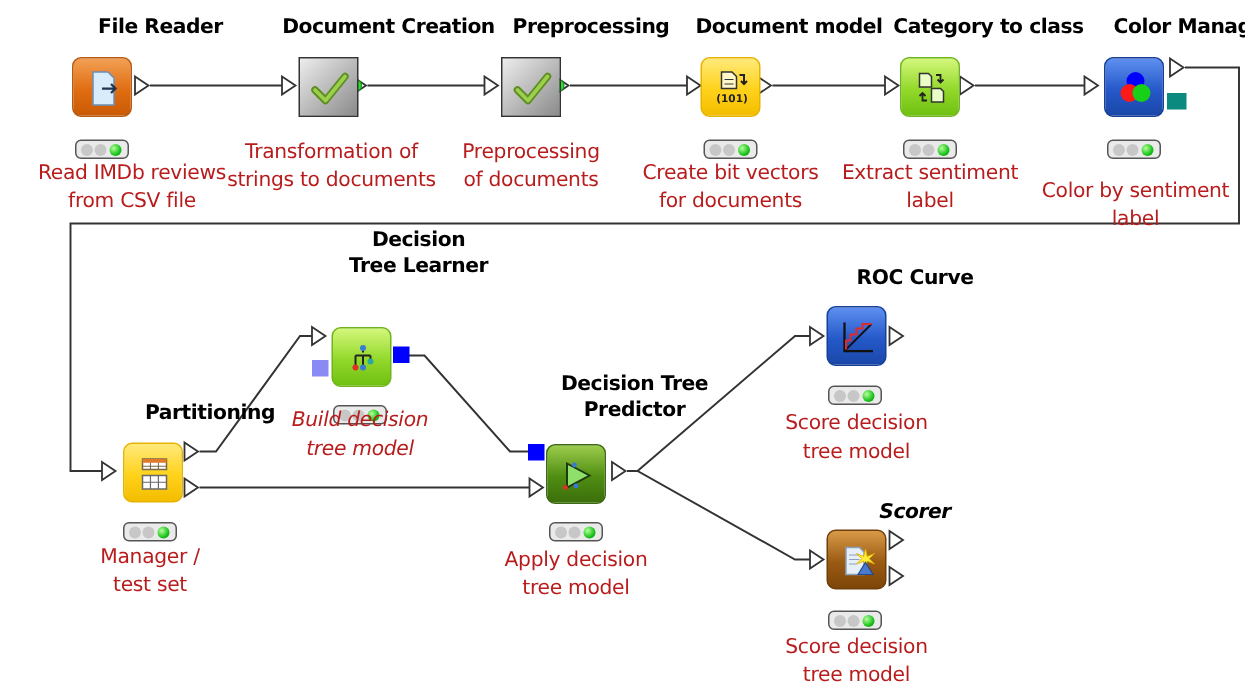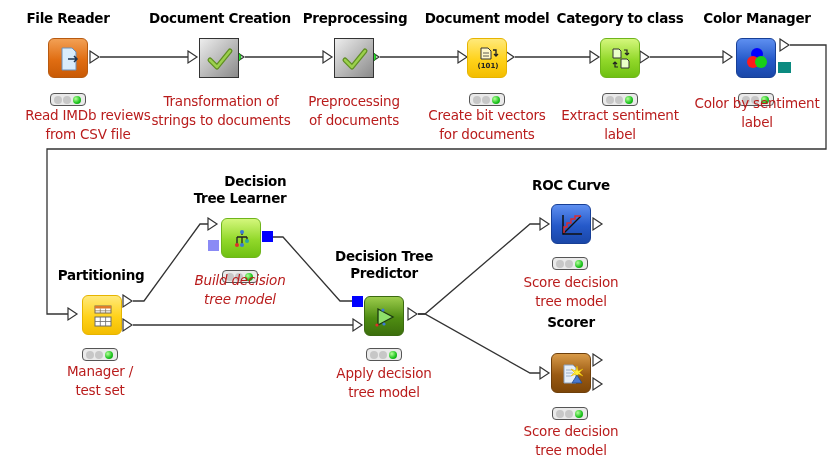--- a/index.html
+++ b/index.html
@@ -1,21 +1,21 @@
 <!DOCTYPE html>
 <html><head>
 <meta charset="utf-8">
 <style>
   html, body { margin: 0; padding: 0; background: #ffffff; }
   body { width: 830px; height: 463px; position: relative; overflow: hidden;
          font-family: "DejaVu Sans", "Liberation Sans", sans-serif; }
   #wires { position: absolute; left: 0; top: 0; width: 830px; height: 463px; }
   .node-title { position: absolute; font-weight: bold; font-size: 13.5px; color: #000;
                 text-align: center; white-space: nowrap; line-height: 17px; letter-spacing: -0.3px;
-                transform: translateX(-50%); }
+                transform: translateX(-50%); margin-left: 39px; }
   .node-desc { position: absolute; font-size: 13.5px; color: #b91c1c; text-align: center;
                white-space: pre; line-height: 19px; transform: translateX(-50%); letter-spacing: -0.2px; }
   .node { position: absolute; width: 40px; height: 40px; border-radius: 6px; box-sizing: border-box; }
   .node .icon { position: absolute; left: 0; top: 0; width: 40px; height: 40px; }
   .traffic { position: absolute; width: 36px; height: 13px; border: 1.5px solid #555;
              border-radius: 4px; box-sizing: border-box; background: #eaeaea; }
   .traffic span { position: absolute; top: 1.5px; width: 8px; height: 8px; border-radius: 50%; background: #c7c7c7; }
   .traffic span:nth-child(1) { left: 3px; }
   .traffic span:nth-child(2) { left: 12px; }
   .traffic span:nth-child(3) { left: 22px; background: radial-gradient(circle at 35% 35%, #b6ff9a, #19c21b 60%, #0a8a0a); }
@@ -155,42 +155,42 @@
     <circle cx="20" cy="15" r="6" fill="#0000ff"></circle>
     <circle cx="16" cy="23" r="6" fill="#ff1a1a"></circle>
     <circle cx="24" cy="23" r="6" fill="#18d018"></circle>
   </svg>
 </div>
 <div class="traffic" style="left:738px;top:93px;">
     <span></span>
     <span></span>
     <span></span>
   </div>
-<div class="node-desc" style="left:757px;top:94px;">Color by sentiment
+<div class="node-desc" style="left:757px;top:118px;">Color by sentiment
 label</div>
 
 <div class="node-title" style="left:101px;top:267px;">Partitioning</div>
 <div class="node yellow" style="left:82px;top:295px;">
   <svg class="icon" viewBox="0 0 40 40">
     <rect x="12" y="10" width="16" height="7" fill="#fff" stroke="#7a6a4a" stroke-width="1"></rect>
     <rect x="12" y="10" width="16" height="2.5" fill="#e07a2a"></rect>
     <path d="M17.3 12.5 V17 M22.6 12.5 V17 M12 14.8 H28" stroke="#7a6a4a" stroke-width="0.7"></path>
     <rect x="12" y="21" width="16" height="9" fill="#fff" stroke="#6a6a6a" stroke-width="1"></rect>
     <path d="M17.3 21 V30 M22.6 21 V30 M12 25.5 H28" stroke="#6a6a6a" stroke-width="0.8"></path>
   </svg>
 </div>
 <div class="traffic" style="left:82px;top:348px;">
     <span></span>
     <span></span>
     <span></span>
   </div>
 <div class="node-desc" style="left:100px;top:362px;">Manager /
 test set</div>
 
-<div class="node-title" style="left:240px;top:173px;white-space:pre;text-align:right;">Decision
+<div class="node-title" style="left:240px;top:152px;white-space:pre;">Decision
 Tree Learner</div>
 <div class="node green" style="left:221px;top:218px;">
   <svg class="icon" viewBox="0 0 40 40">
     <path d="M20 13 V16 M15 18 H25 M15 18 V26 M20 18 V26 M25 18 V22" stroke="#222" stroke-width="1.3" fill="none"></path>
     <circle cx="20" cy="13" r="2" fill="#3a7bd5"></circle>
     <circle cx="15" cy="26" r="2" fill="#e0302a"></circle>
     <circle cx="20" cy="26" r="2" fill="#3a7bd5"></circle>
     <circle cx="25" cy="22" r="2" fill="#2ca7a0"></circle>
   </svg>
 </div>
@@ -229,21 +229,21 @@
   </svg>
 </div>
 <div class="traffic" style="left:552px;top:257px;">
     <span></span>
     <span></span>
     <span></span>
   </div>
 <div class="node-desc" style="left:571px;top:273px;">Score decision
 tree model</div>
 
-<div class="node-title" style="left:571px;top:314px;">Scorer</div>
+<div class="node-title" style="left:571px;top:333px;font-style:italic;">Scorer</div>
 <div class="node brown" style="left:551px;top:353px;">
   <svg class="icon" viewBox="0 0 40 40">
     <path d="M12 11 H21 L24 14 V29 H12 Z" fill="#e6eef8" stroke="#8aa0bd" stroke-width="1"></path>
     <path d="M14 16 H21 M14 19 H21 M14 22 H19" stroke="#8aa0bd" stroke-width="0.8"></path>
     <path d="M25 12 L26.2 17 L31 15 L27.5 18.5 L31 22 L26.2 20 L25 25 L23.8 20 L19 22 L22.5 18.5 L19 15 L23.8 17 Z" fill="#ffef3a" stroke="#e0b000" stroke-width="0.6"></path>
     <path d="M20 29 L25 21 L30 29 Z" fill="#4a7ad0" stroke="#224a8a" stroke-width="0.8"></path>
   </svg>
 </div>
 <div class="traffic" style="left:552px;top:407px;">
     <span></span>

